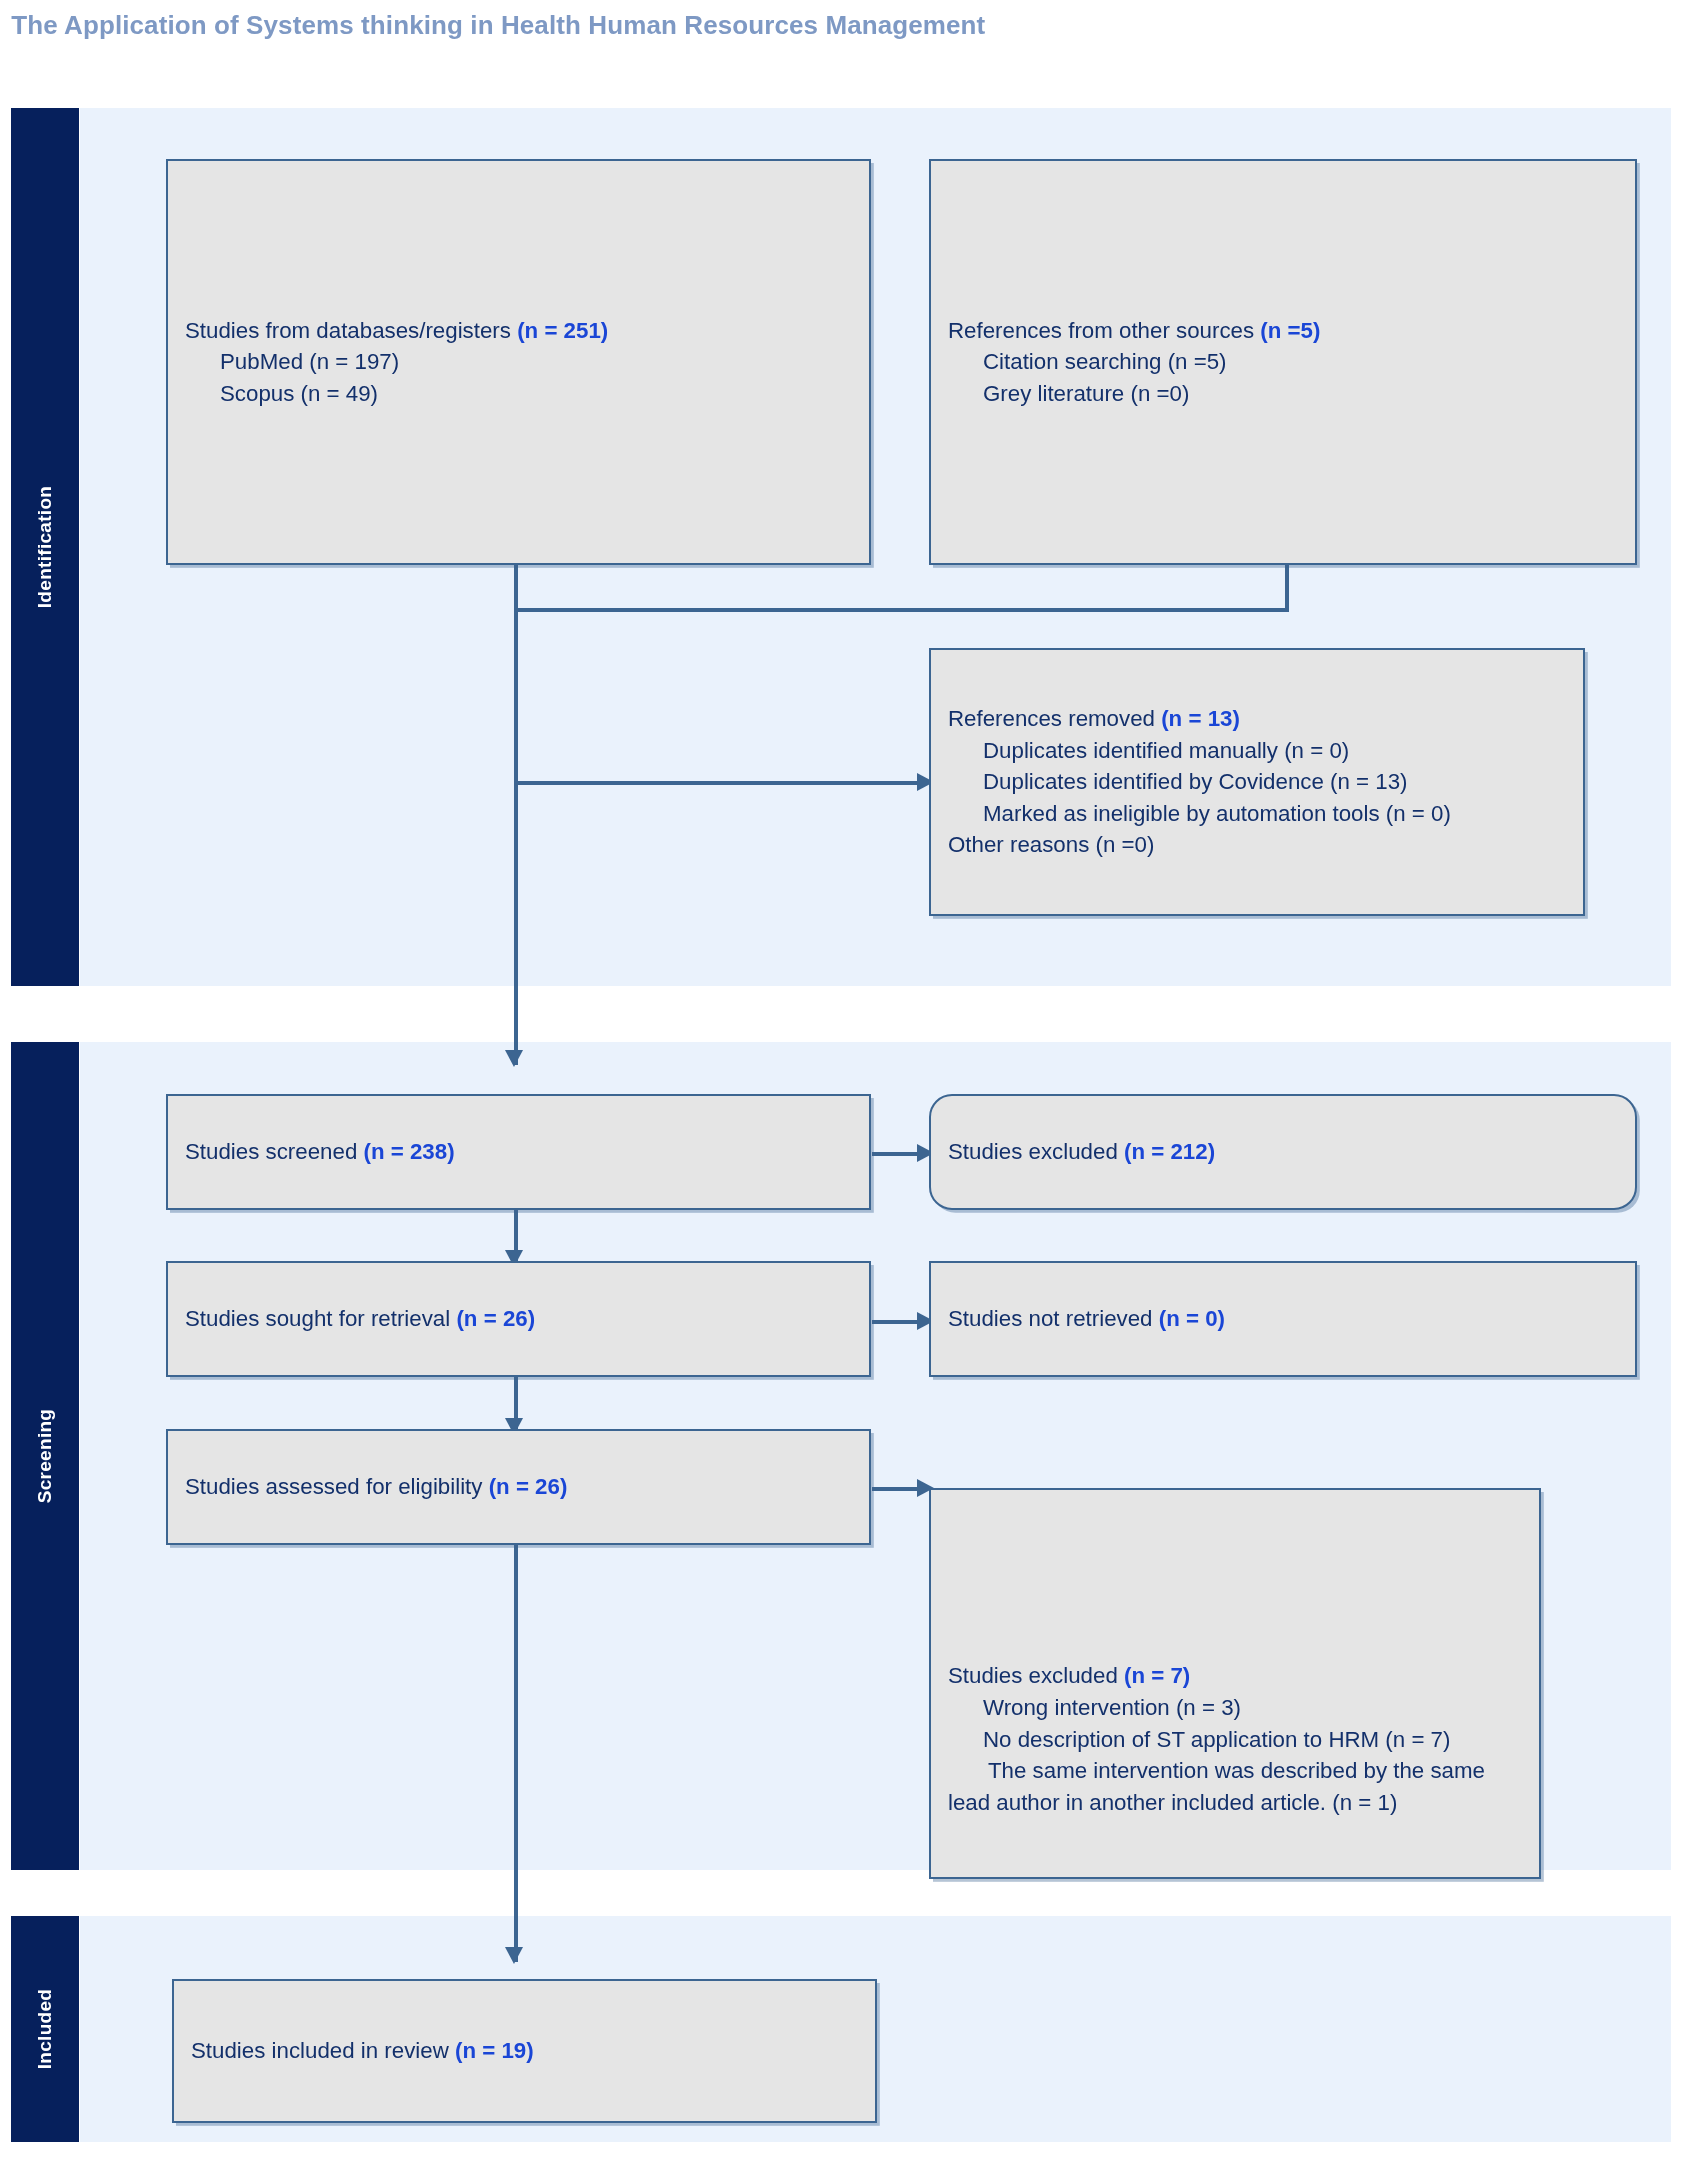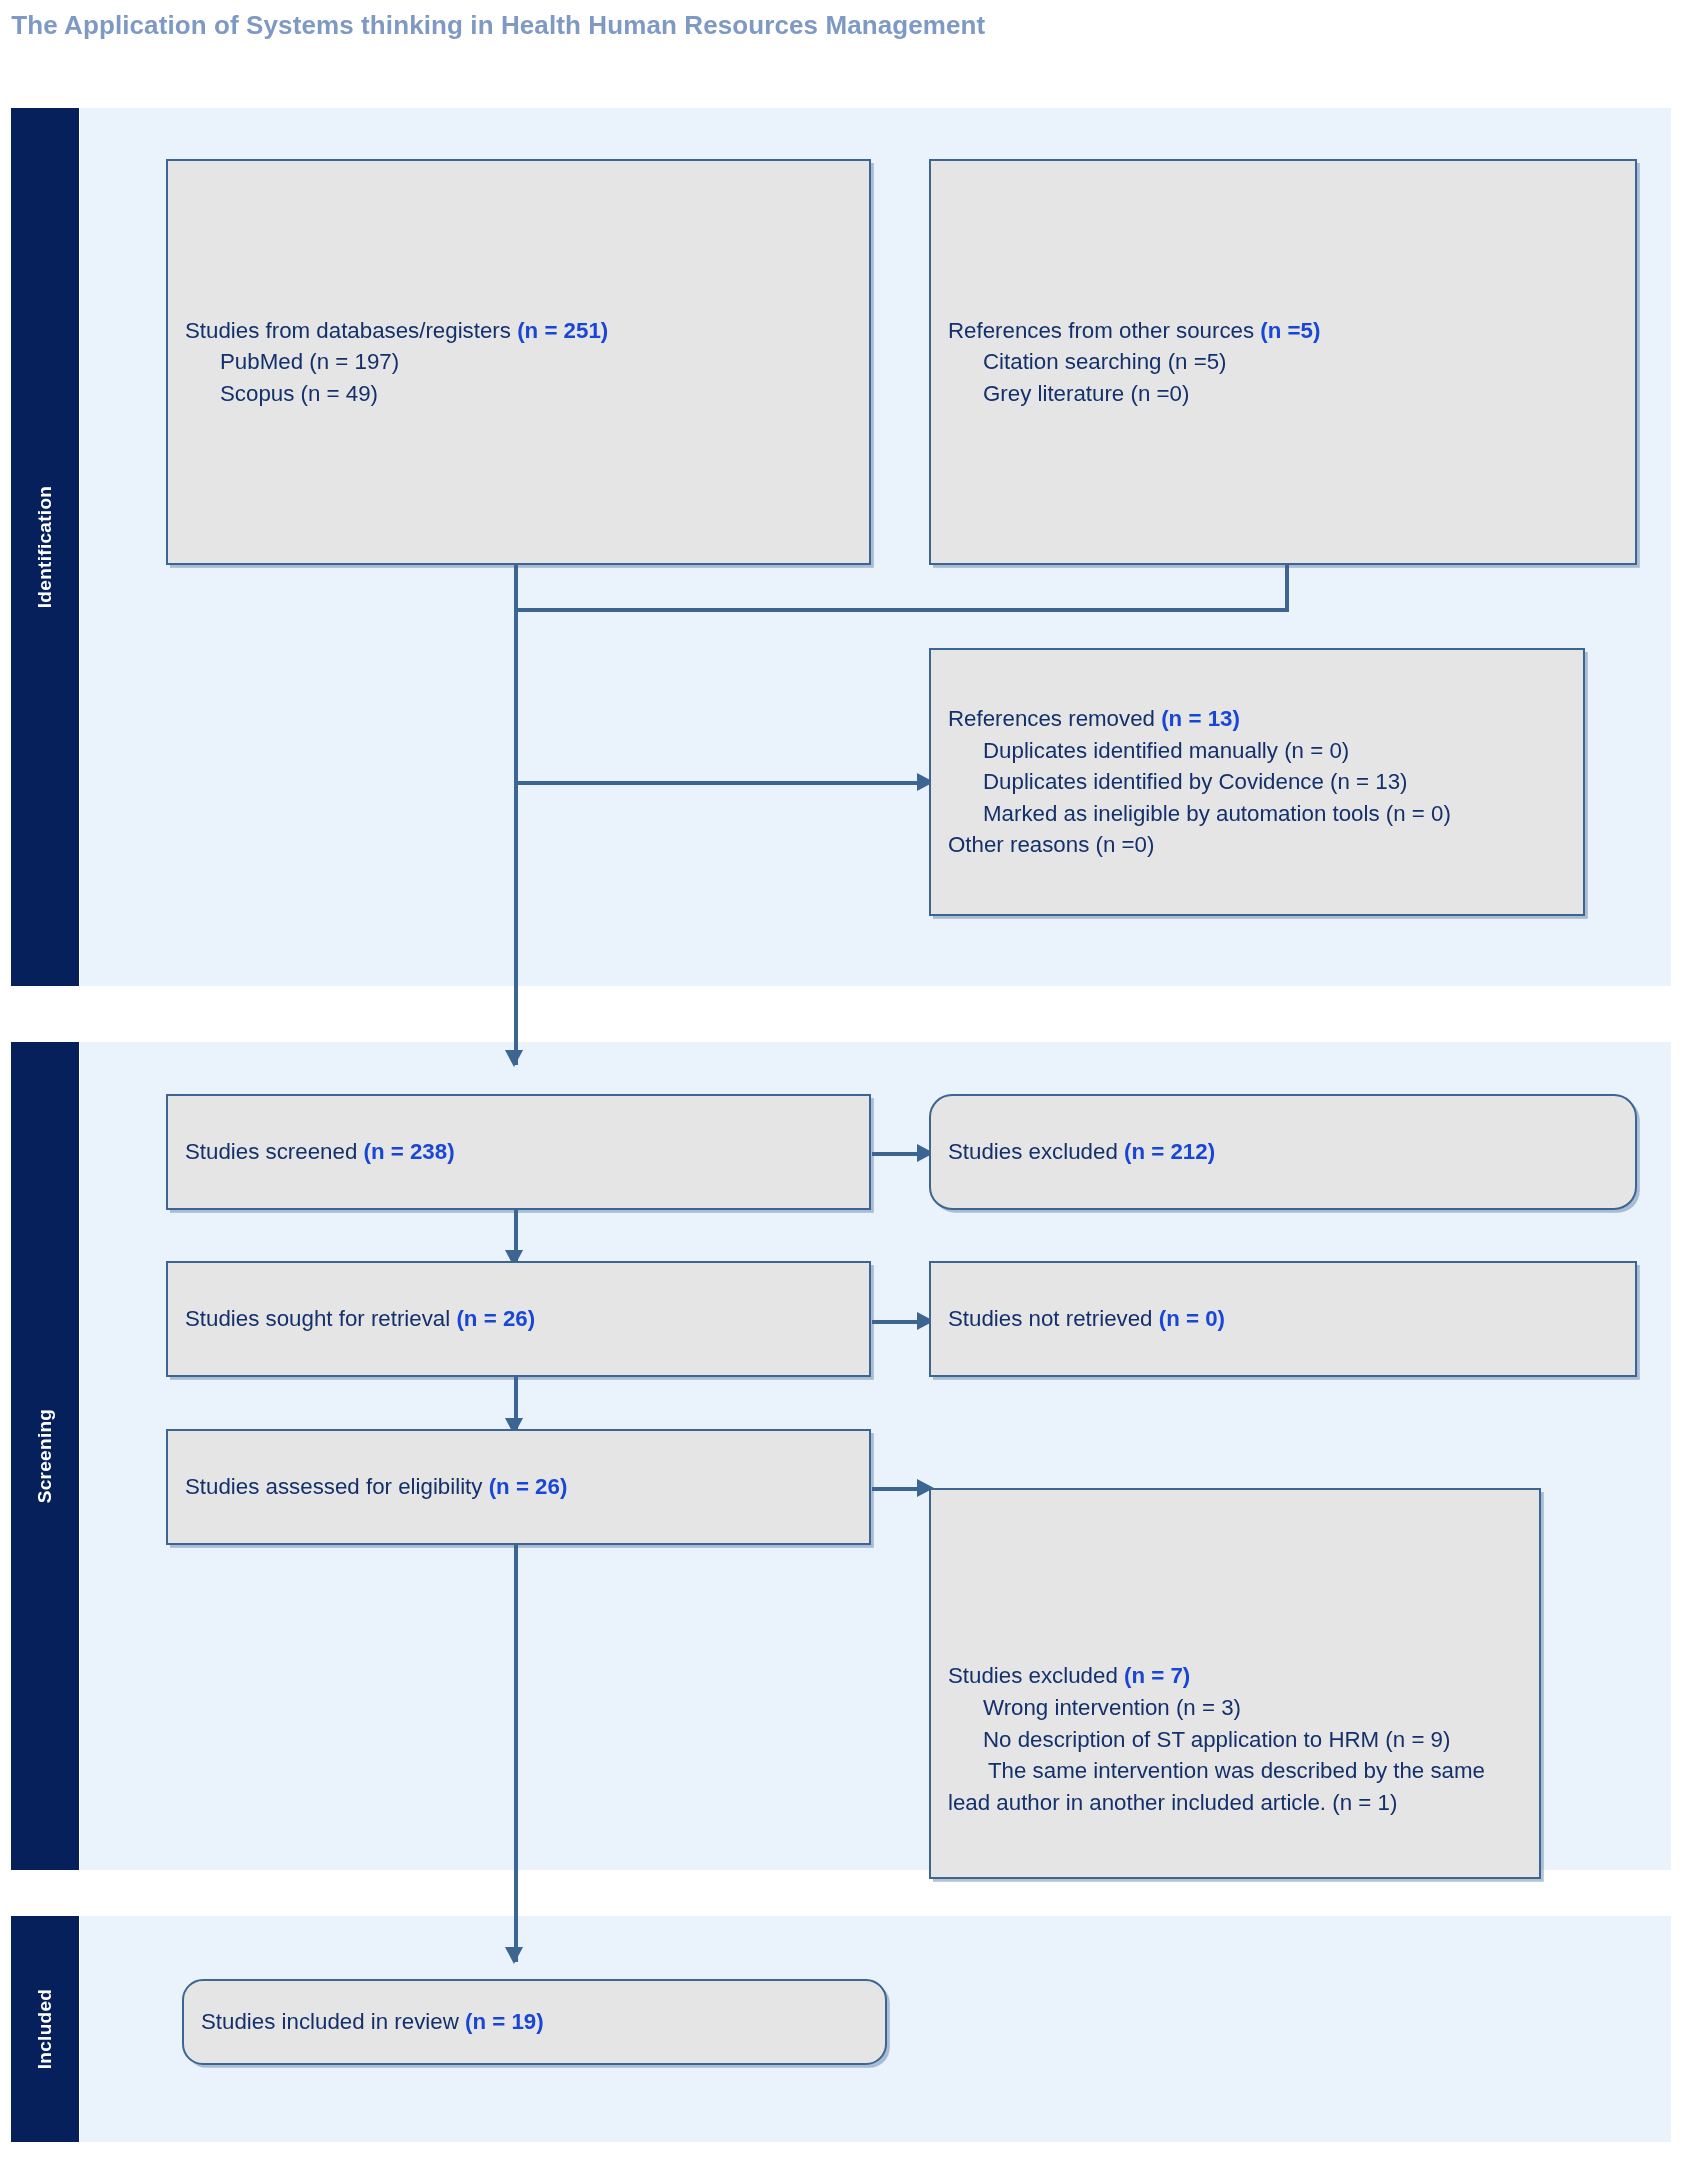--- a/index.html
+++ b/index.html
@@ -200,24 +200,24 @@
 <div class="fbox" style="left:166px; top:1429px; width:705px; height:116px;">
   <div class="fbox-inner">
     <div class="line"><span>Studies assessed for eligibility </span><span class="num">(n = 26)</span></div>
   </div>
 </div>
 
 <div class="fbox" style="left:929px; top:1488px; width:612px; height:391px;">
   <div class="fbox-inner" style="padding-top:112px;">
     <div class="line"><span>Studies excluded </span><span class="num">(n = 7)</span></div>
     <div class="line sub">Wrong intervention (n = 3)</div>
-    <div class="line sub">No description of ST application to HRM (n = 9)</div>
+    <div class="line sub">No description of ST application to HRM (n = 7)</div>
     <div class="line sub2">The same intervention was described by the same</div>
     <div class="line sub0">lead author in another included article. (n = 1)</div>
   </div>
 </div>
 
-<div class="fbox" style="left:182px; top:1979px; width:705px; height:86px;border-radius:21px;">
+<div class="fbox" style="left:172px; top:1979px; width:705px; height:144px;">
   <div class="fbox-inner">
     <div class="line"><span>Studies included in review </span><span class="num">(n = 19)</span></div>
   </div>
 </div>
 
 
 </body></html>

